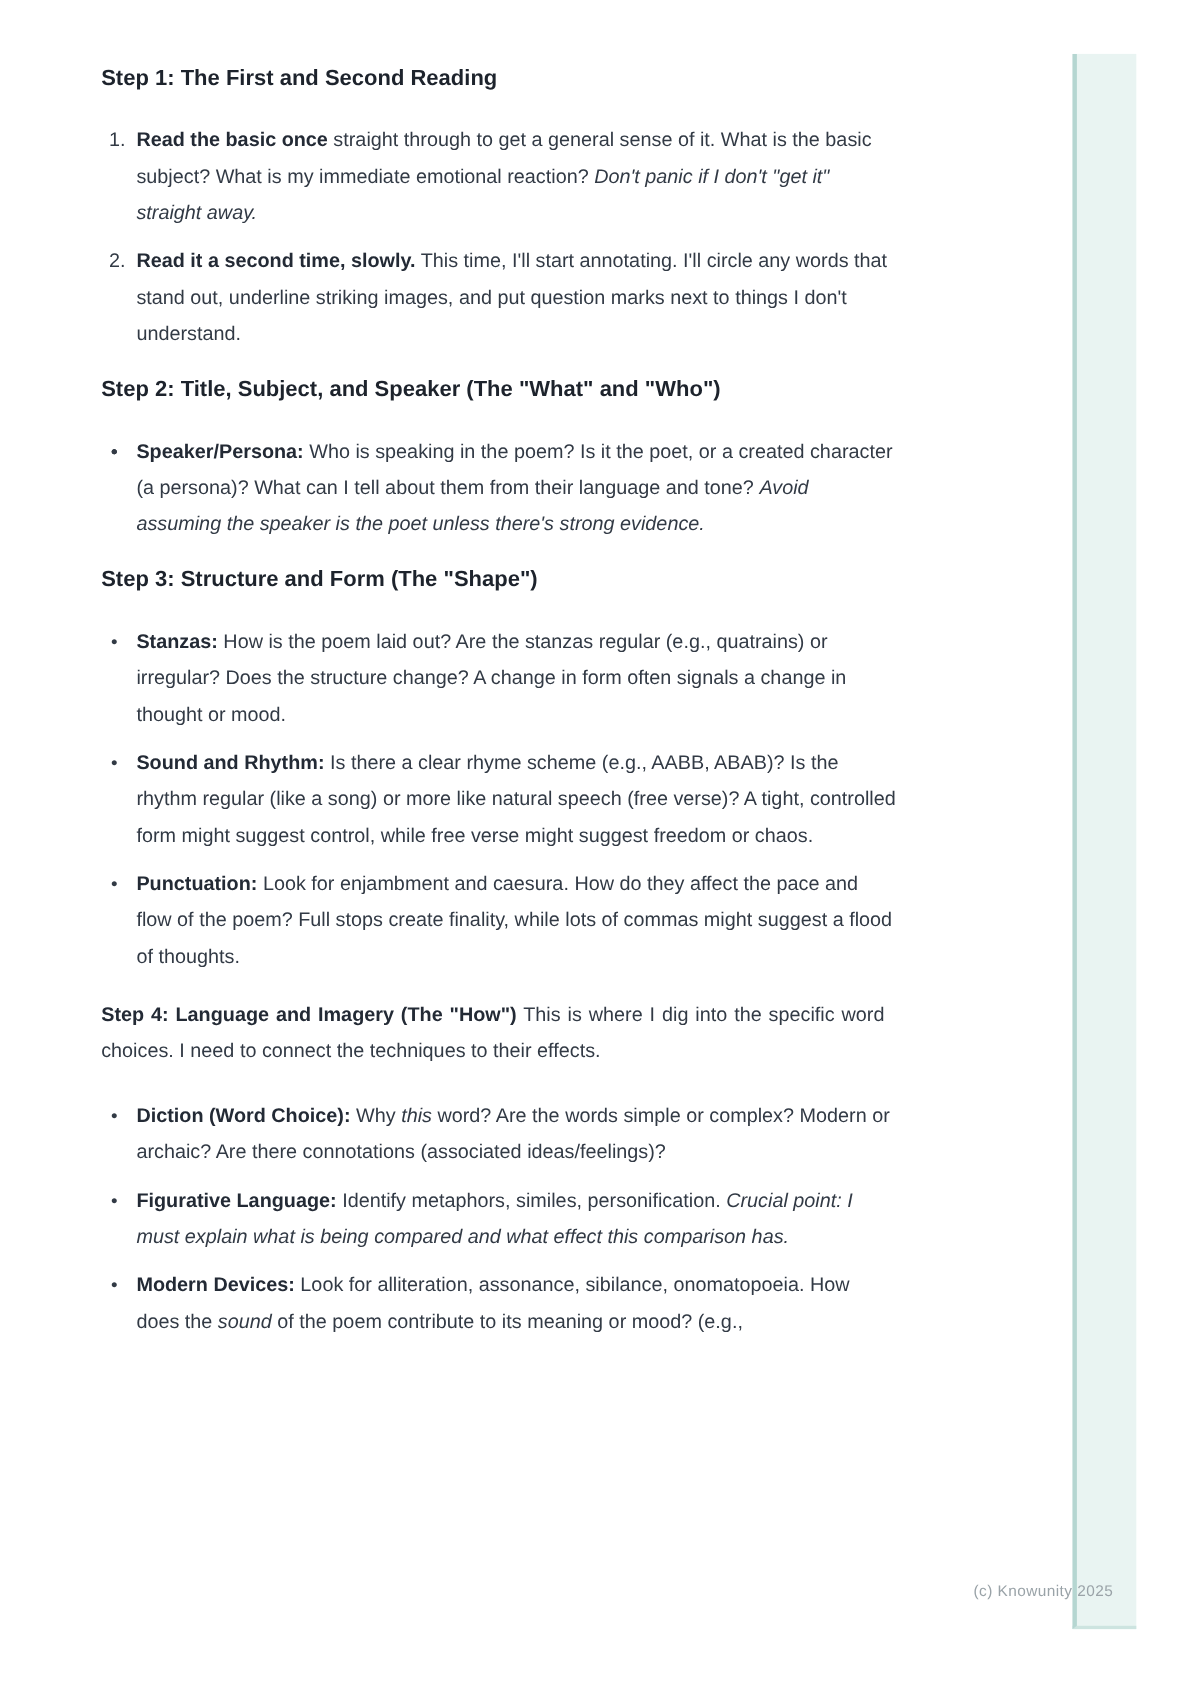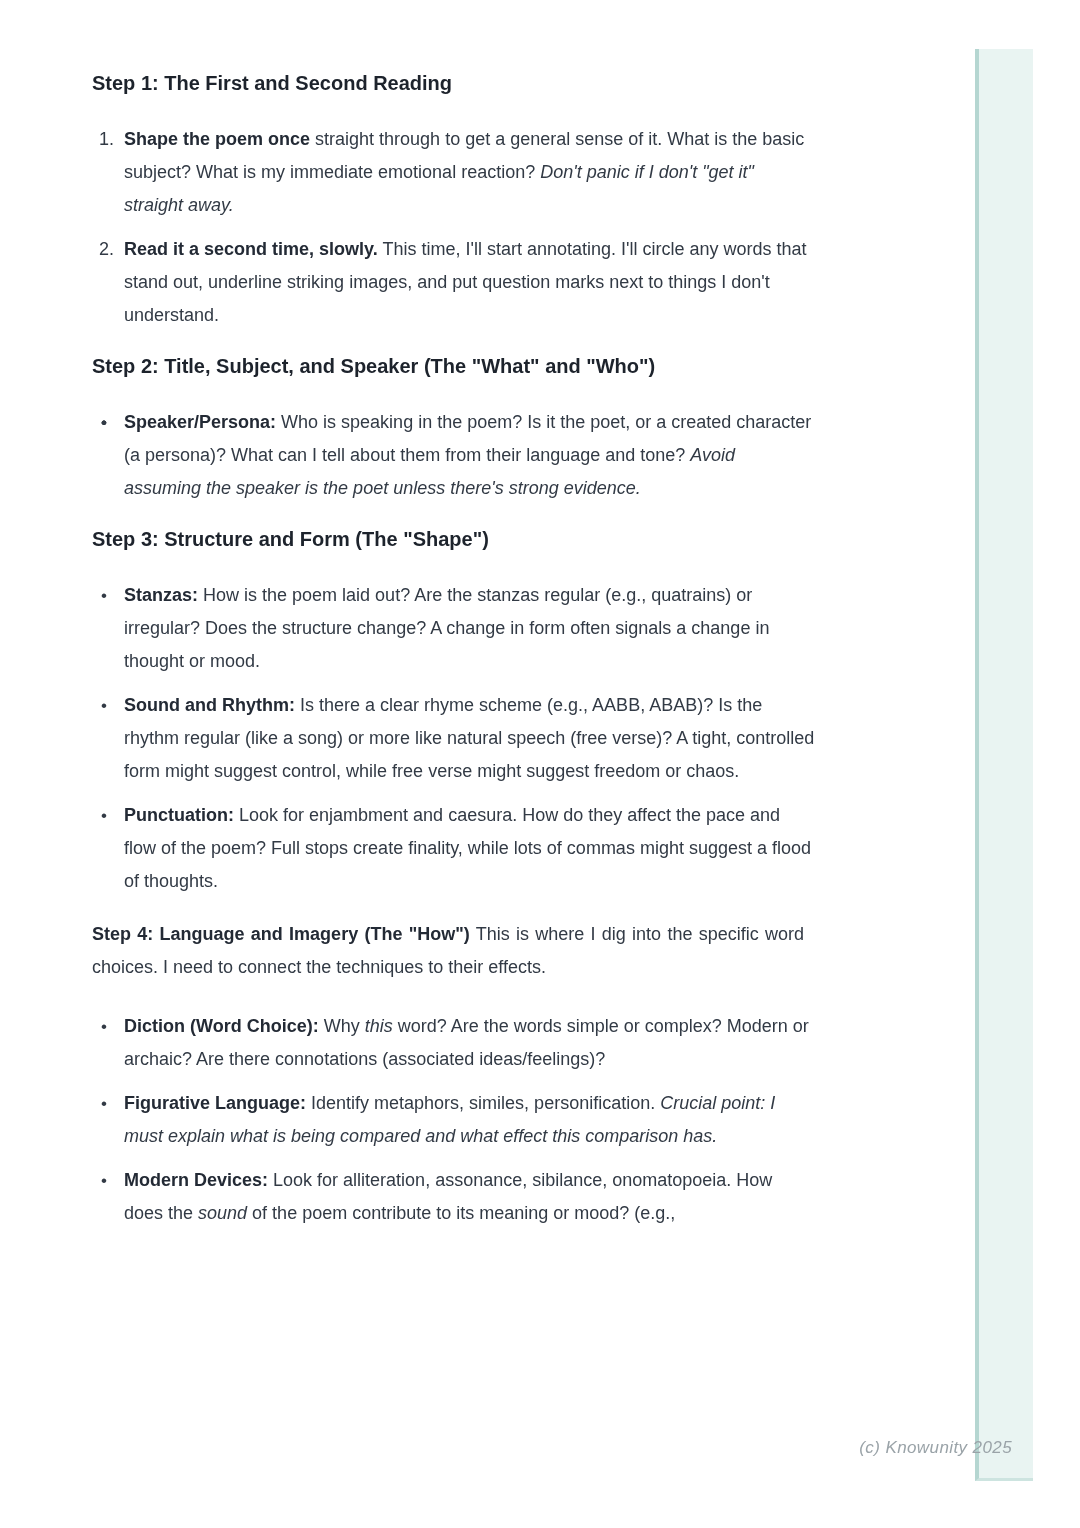--- a/index.html
+++ b/index.html
@@ -24,45 +24,44 @@
     border-left: 4px solid #b5d6d1;
     border-bottom: 3px solid #cde4e0;
     z-index: 1;
   }
 
   
   .watermark {
     position: absolute;
     top: 1438px;
     right: 68px;
-    font-size: 17px;
+    font-size: 14px;
     letter-spacing: 0.4px;
     color: #9aa3a8;
     z-index: 2;
     white-space: nowrap;
-    font-style: italic;
   }
 
   .doc {
     position: absolute;
     left: 92px;
     top: 53px;
     width: 724px;
     z-index: 3;
     color: #323a45;
   }
 
   h3 {
     font-size: 20px;
     line-height: 28px;
     font-weight: 700;
     color: #1d232c;
     margin: 20px 0 26px 0;
   }
-  section:first-child h3 { margin-top: 16px; }
+  section:first-child h3 { margin-top: 4px; }
 
   ol, ul { list-style: none; margin: 0; padding: 0; }
 
   li {
     position: relative;
     padding-left: 32px;
     margin-bottom: 11px;
     font-size: 18px;
     line-height: 33px;
   }
@@ -95,21 +94,21 @@
 
 <div class="watermark">(c) Knowunity 2025</div>
 
 <div class="doc">
 
   <section>
     <h3>Step 1: The First and Second Reading</h3>
     <ol>
       <li>
         <span class="marker">1.</span>
-        <span><span class="seg-b">Shape the poem once</span><span class="seg-n"> straight through to get a general sense of it. What is the basic subject? What is my immediate emotional reaction? </span><span class="seg-i">Don't panic if I don't "get it" straight away.</span></span>
+        <span><span class="seg-b">Read the basic once</span><span class="seg-n"> straight through to get a general sense of it. What is the basic subject? What is my immediate emotional reaction? </span><span class="seg-i">Don't panic if I don't "get it" straight away.</span></span>
       </li>
       <li>
         <span class="marker">2.</span>
         <span><span class="seg-b">Read it a second time, slowly.</span><span class="seg-n"> This time, I'll start annotating. I'll circle any words that stand out, underline striking images, and put question marks next to things I don't understand.</span></span>
       </li>
     </ol>
   </section>
 
   <section>
     <h3>Step 2: Title, Subject, and Speaker (The "What" and "Who")</h3>

